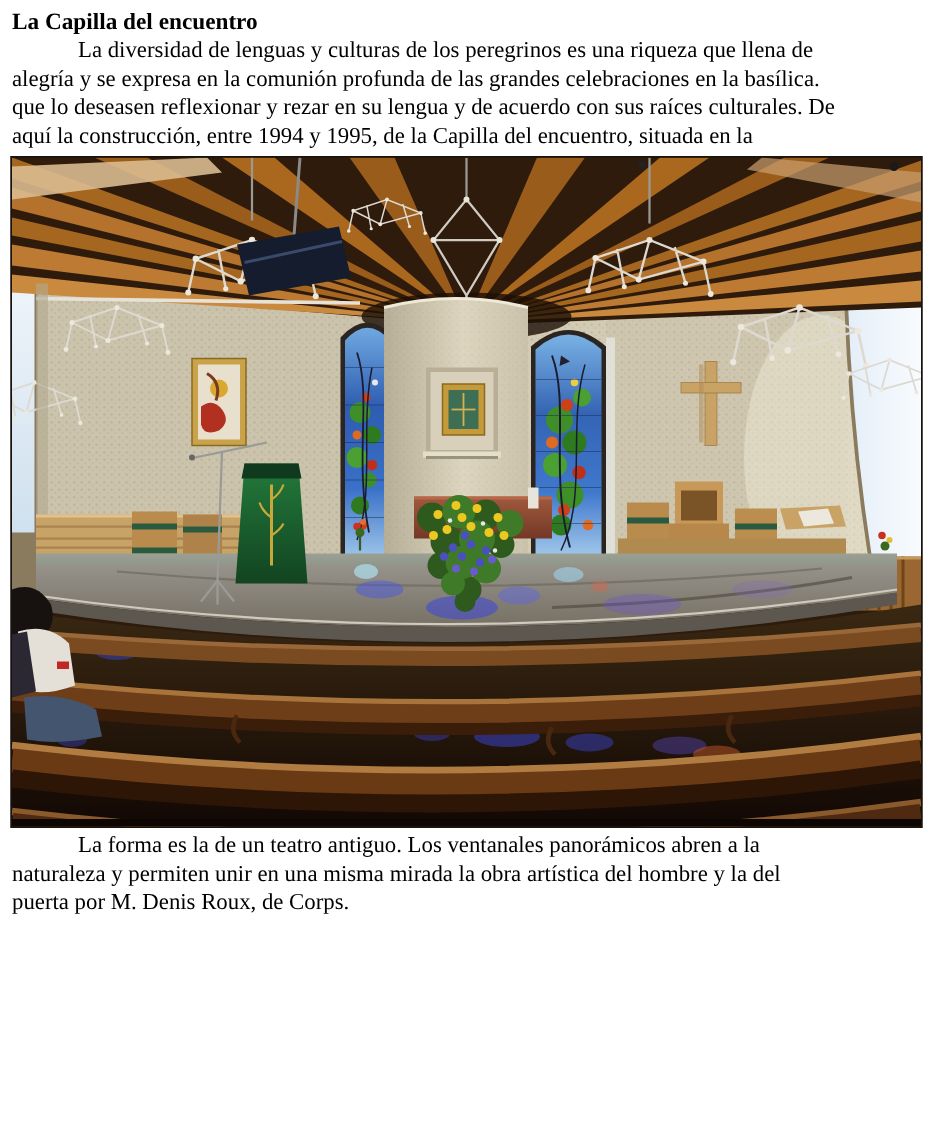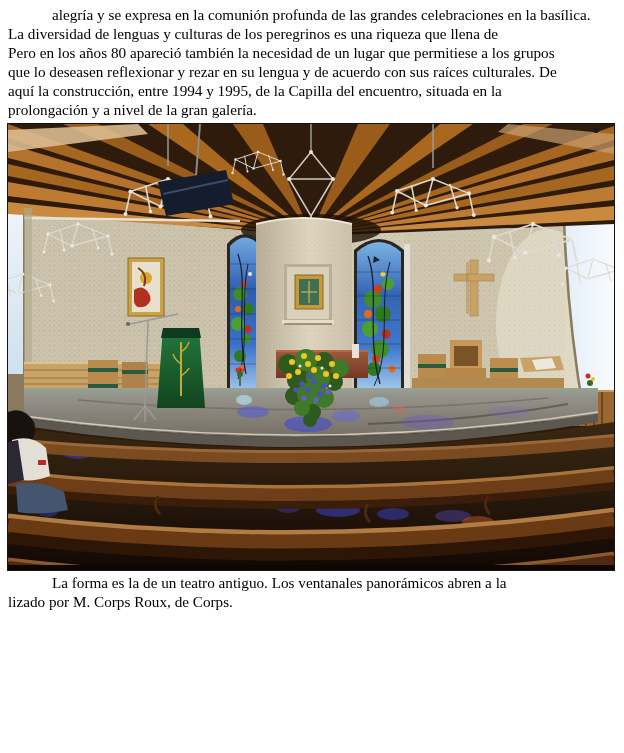--- a/index.html
+++ b/index.html
@@ -11,28 +11,27 @@
   .para .line:first-child{text-indent:44px;}
   .photo-figure{margin:4px 0 0 -1px;width:606px;height:446px;border:1px solid #17130e;overflow:hidden;background:#2e1b0b;}
   .photo-figure svg{display:block;}
   .para2{margin-top:2px;}
 </style>
 </head>
 <body>
 
 <div class="page">
 
+  <div class="heading">La Capilla del encuentro</div>
 
   <div class="para">
+      <div class="line">La diversidad de lenguas y culturas de los peregrinos es una riqueza que llena de</div>
       <div class="line">alegría y se expresa en la comunión profunda de las grandes celebraciones en la basílica.</div>
-      <div class="line">La diversidad de lenguas y culturas de los peregrinos es una riqueza que llena de</div>
-      <div class="line">Pero en los años 80 apareció también la necesidad de un lugar que permitiese a los grupos</div>
       <div class="line">que lo deseasen reflexionar y rezar en su lengua y de acuerdo con sus raíces culturales. De</div>
       <div class="line">aquí la construcción, entre 1994 y 1995, de la Capilla del encuentro, situada en la</div>
-      <div class="line">prolongación y a nivel de la gran galería.</div>
     </div>
 
   <figure class="photo-figure">
     <svg viewBox="0 0 606 446" width="606" height="446" xmlns="http://www.w3.org/2000/svg">
       <defs>
         <pattern id="speck" width="5" height="5" patternUnits="userSpaceOnUse">
           <rect width="5" height="5" fill="#d3cbb4"></rect>
           <circle cx="1.5" cy="1.5" r="0.7" fill="#bcb29a"></circle>
           <circle cx="3.8" cy="3.6" r="0.6" fill="#c6bca4"></circle>
         </pattern>
@@ -445,16 +444,17 @@
         <path d="M0,414 Q303,450 606,408" stroke="#2e1606" stroke-width="12"></path>
         <path d="M0,436 Q303,472 606,430" stroke="#8a5a2c" stroke-width="5"></path>
         <path d="M0,444 Q303,480 606,438" stroke="#502a10" stroke-width="14"></path>
       </g>
       <rect x="0" y="441" width="606" height="5" fill="#0e0602"></rect>
     </svg>
   </figure>
 
   <div class="para para2">
       <div class="line">La forma es la de un teatro antiguo. Los ventanales panorámicos abren a la</div>
-      <div class="line">lizado por M. Corps Roux, de Corps.</div>
+      <div class="line">naturaleza y permiten unir en una misma mirada la obra artística del hombre y la del</div>
+      <div class="line">puerta por M. Denis Roux, de Corps.</div>
     </div>
 
 </div>
 
 </body></html>

